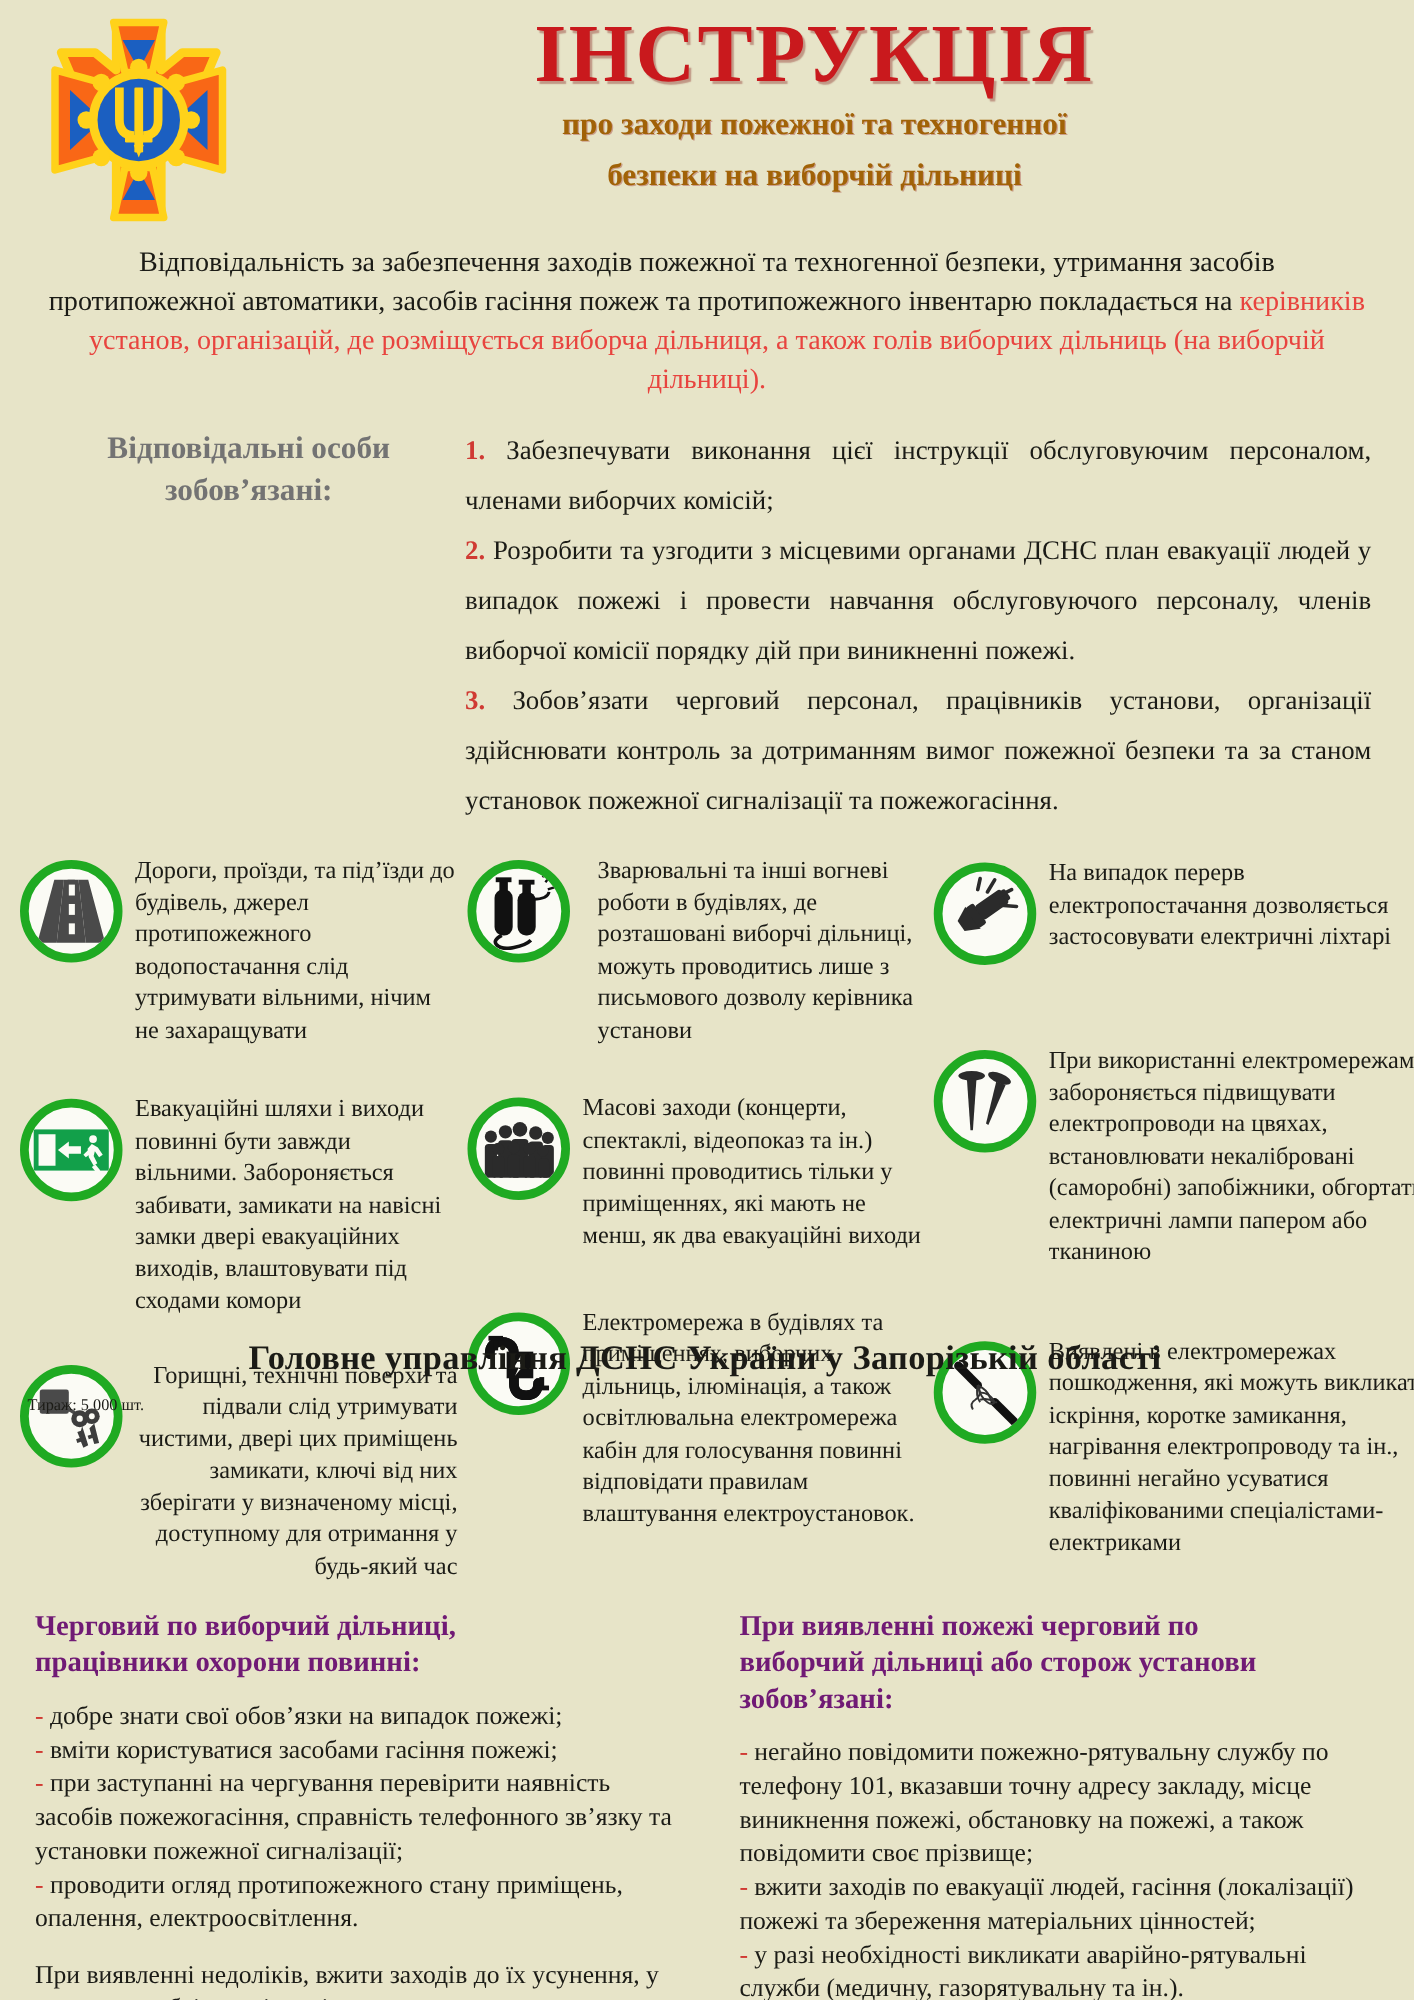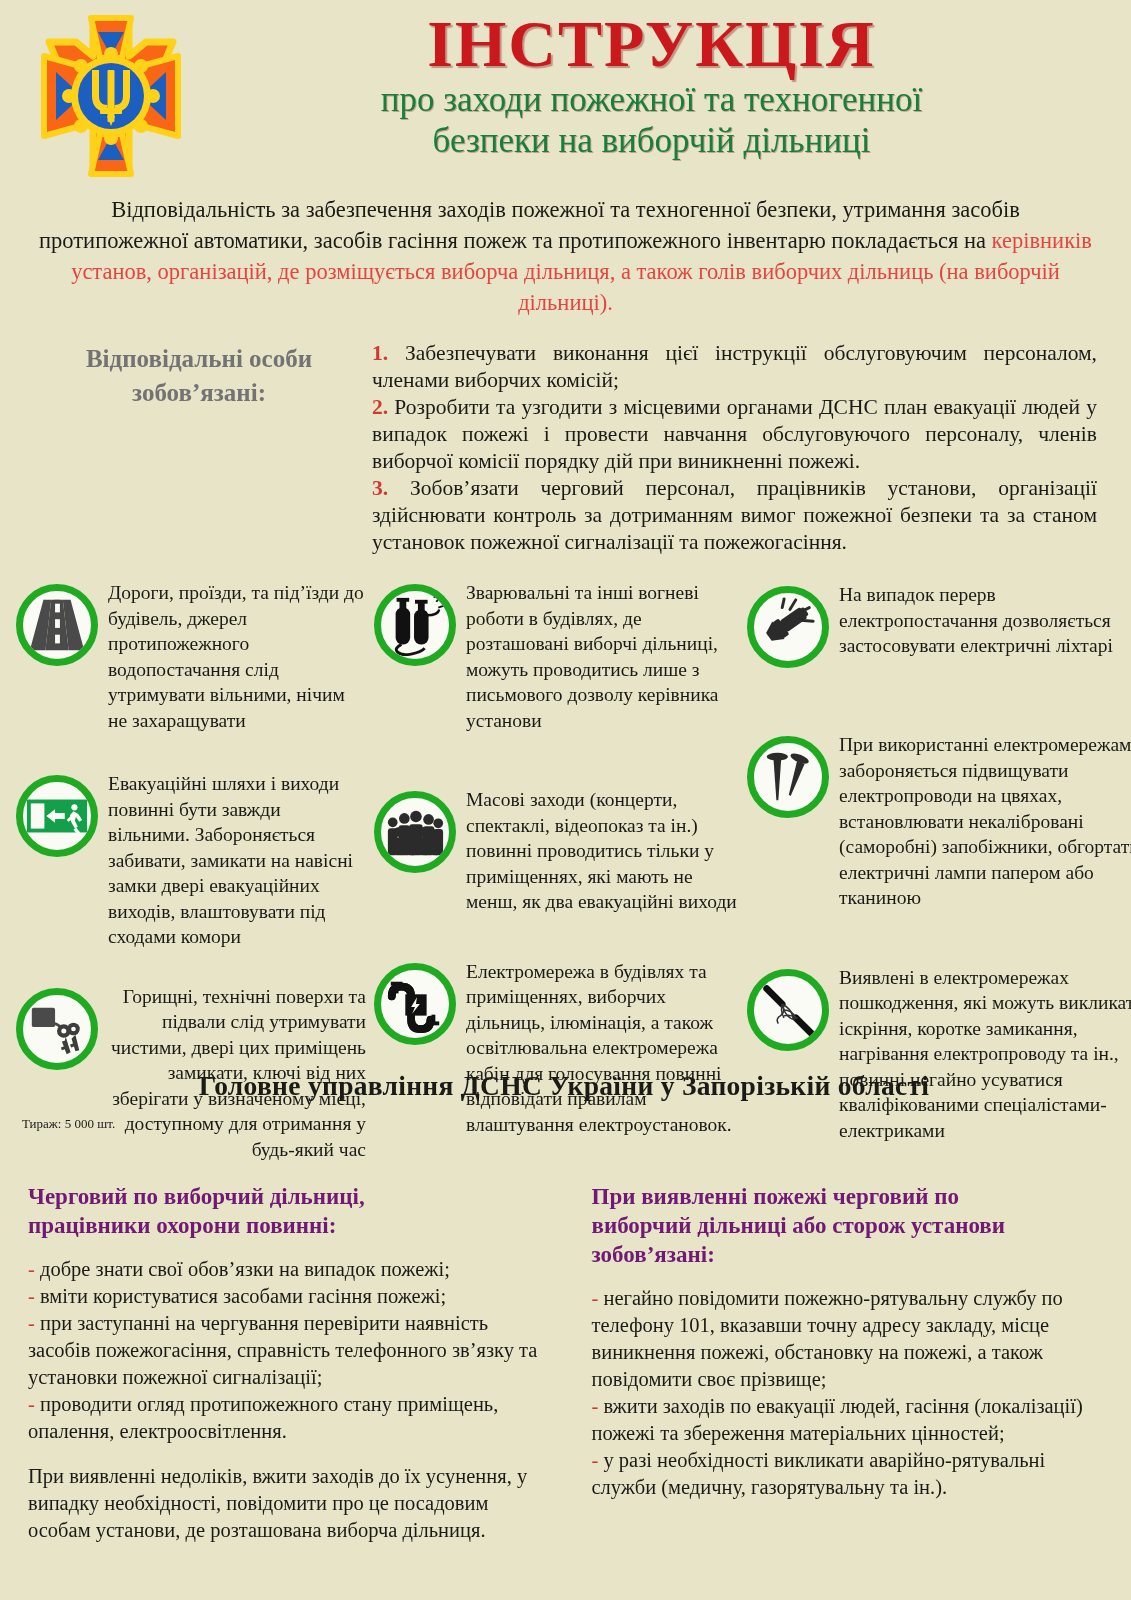--- a/index.html
+++ b/index.html
@@ -18,43 +18,43 @@
   .emblem{width:150px;height:170px;flex:0 0 150px;margin-top:6px;}
   .title-block{flex:1;text-align:center;padding-left:4px;}
   .main-title{
     font-family:"Liberation Serif", serif;
     font-size:66px;line-height:68px;font-weight:bold;
     color:#c9191d;letter-spacing:2px;margin:4px 0 0 0;
     text-shadow:2px 2px 1px rgba(120,10,10,.35);
   }
   .sub-title{
     font-family:"Liberation Serif", serif;
-    font-size:35px;line-height:39px;font-weight:normal;
-    color:#15803d;margin:2px 0 0 0;
+    font-size:25px;line-height:39px;font-weight:bold;
+    color:#a16207;margin:2px 0 0 0;
     text-shadow:1px 1px 0 rgba(150,30,25,.35);
   }
 
   
   .intro{
     margin:4px 34px 0 34px;
     text-align:center;
     font-size:22.5px;line-height:31px;
     font-family:"Liberation Serif", serif;
   }
   .intro .hl{color:#e8443f;}
 
   
   .duties{display:flex;margin:22px 34px 0 34px;}
   .duties-left{
     width:330px;flex:0 0 330px;
     text-align:center;color:#737373;
     font-size:25px;line-height:34px;font-weight:bold;
     padding-top:2px;
   }
-  .duties-right{flex:1;font-size:21.5px;line-height:27px;padding-left:8px;}
+  .duties-right{flex:1;font-size:21.5px;line-height:40px;padding-left:8px;}
   .duties-right p{margin:0;text-align:justify;}
   .num{color:#d03a33;font-weight:bold;}
 
   
   .grid{
     display:grid;
     grid-template-columns:350px 365px 400px;
     column-gap:8px;
     margin:18px 12px 0 16px;
   }
@@ -73,22 +73,22 @@
   .badge svg{width:62px;height:62px;display:block;}
   .card-text{
     flex:1;padding-left:10px;
     font-size:19.5px;line-height:25.5px;
     font-family:"Liberation Serif", serif;
   }
   
   .c1 .card:nth-child(1){margin-top:6px;}
   .c1 .card:nth-child(2){margin-top:24px;}
   .c1 .card:nth-child(3){margin-top:20px;text-align:right;}
-  .c2 .card:nth-child(1){margin-top:6px;}
-  .c2 .card:nth-child(2){margin-top:40px;}
+  .c2 .card:nth-child(1){margin-top:6px;gap:12px;}
+  .c2 .card:nth-child(2){margin-top:23px;}
   .c2 .card:nth-child(3){margin-top:30px;}
   .c3 .card:nth-child(1){margin-top:8px;}
   .c3 .card:nth-child(2){margin-top:50px;}
   .c3 .card:nth-child(3){margin-top:40px;}
 
   
   .bottom{display:flex;margin:6px 28px 0 28px;}
   .bcol{flex:1;}
   .bcol.left{padding-right:30px;}
   .bcol.right{padding-left:22px;}

